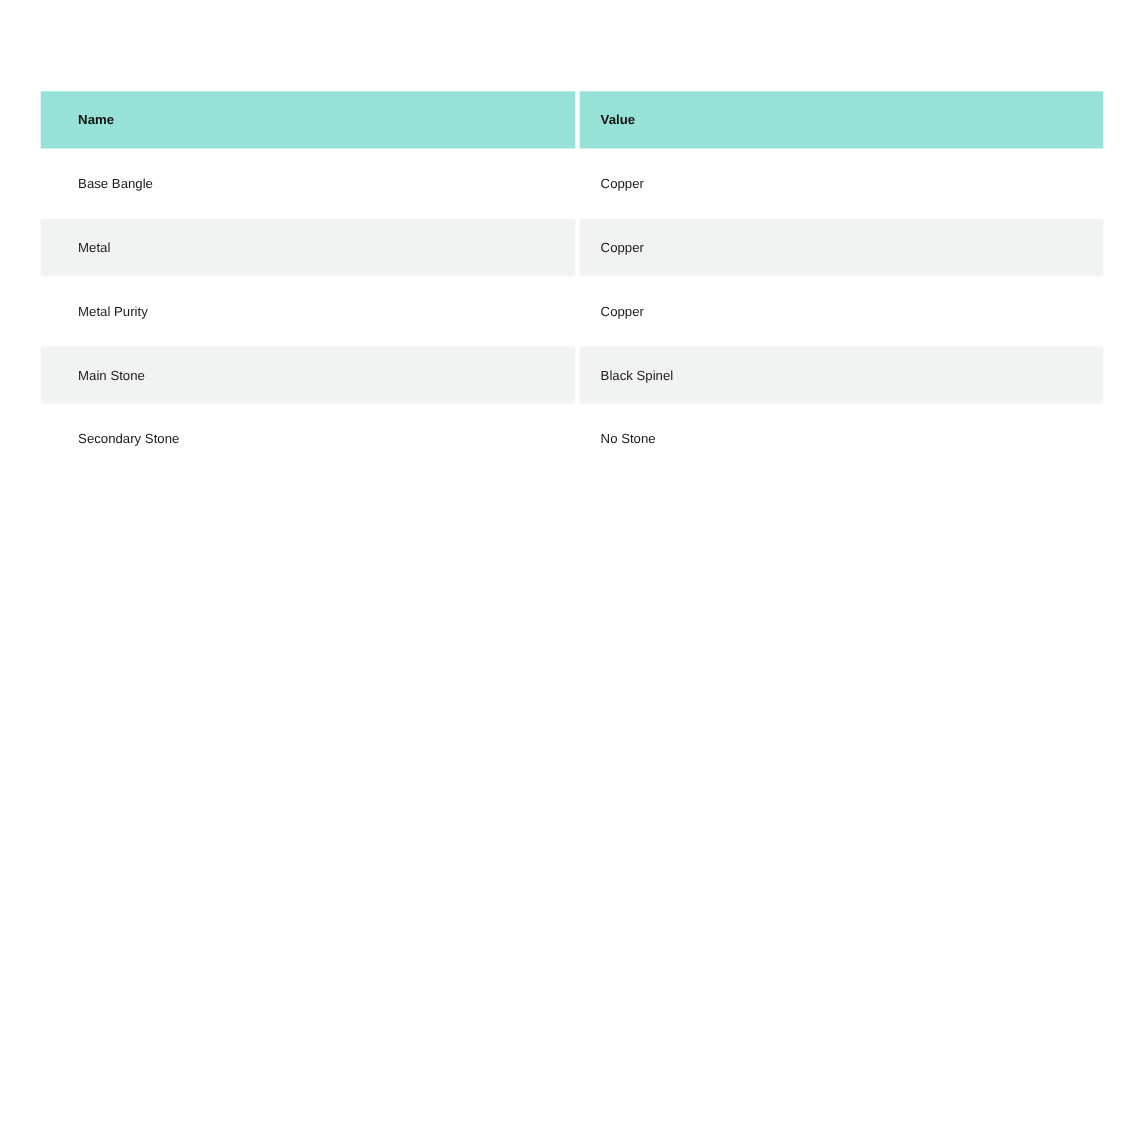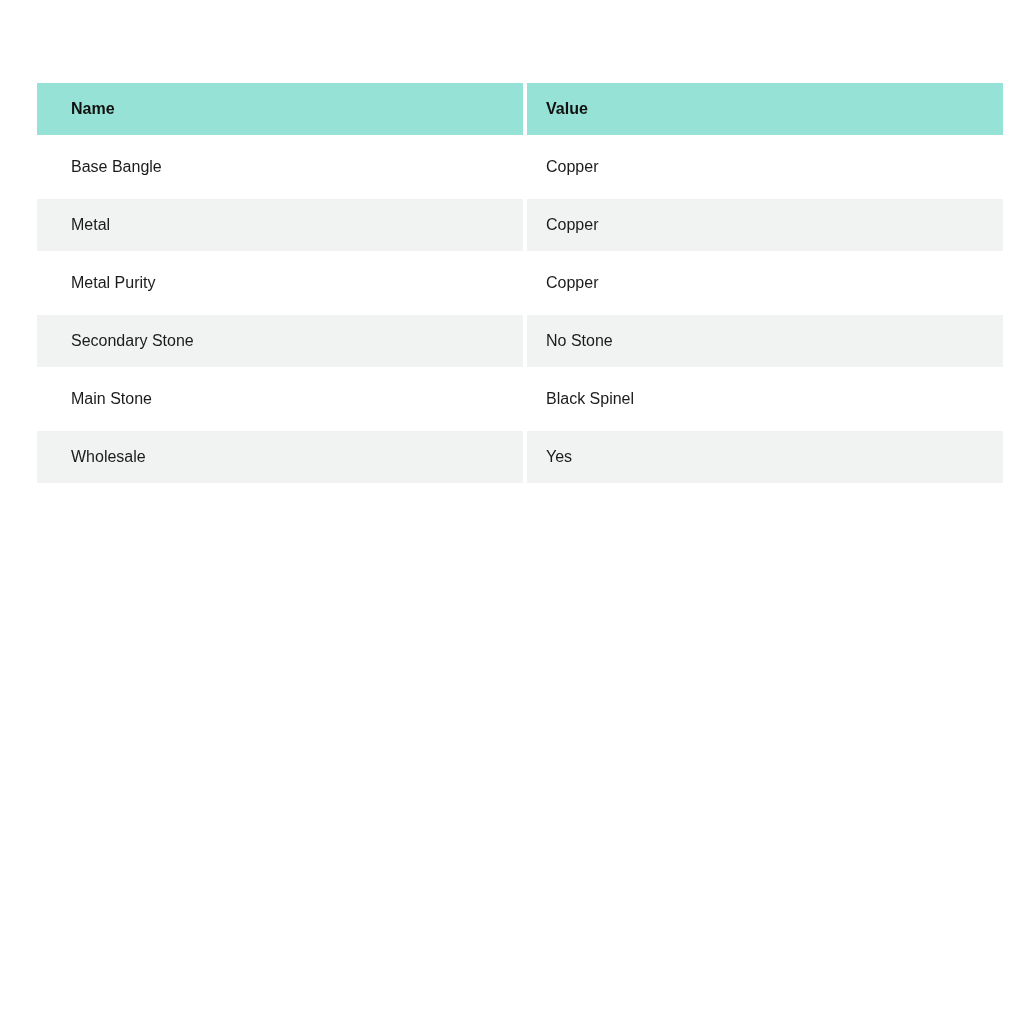--- a/index.html
+++ b/index.html
@@ -22,21 +22,21 @@
     width: 974px;
     border-collapse: separate;
     border-spacing: 4px 6px;
     table-layout: fixed;
   }
   table.spec-table th,
   table.spec-table td {
     height: 52px;
     padding: 0;
     vertical-align: middle;
-    font-size: 16px;
+    font-size: 12px;
     line-height: 52px;
     text-align: left;
     white-space: nowrap;
     overflow: hidden;
   }
   table.spec-table col.col-name  { width: 486px; }
   table.spec-table col.col-value { width: 476px; }
   table.spec-table th {
     background: var(--header-bg, #96e2d6);
     font-weight: 600;
@@ -68,25 +68,21 @@
       </tr>
       <tr>
         <td class="cell-name">Metal</td>
         <td class="cell-value">Copper</td>
       </tr>
       <tr>
         <td class="cell-name">Metal Purity</td>
         <td class="cell-value">Copper</td>
       </tr>
       <tr>
-        <td class="cell-name">Secondary Stone</td>
-        <td class="cell-value">No Stone</td>
-      </tr>
-      <tr>
         <td class="cell-name">Main Stone</td>
         <td class="cell-value">Black Spinel</td>
       </tr>
       <tr>
-        <td class="cell-name">Wholesale</td>
-        <td class="cell-value">Yes</td>
+        <td class="cell-name">Secondary Stone</td>
+        <td class="cell-value">No Stone</td>
       </tr>
     </tbody>
 </table>
 
 </body></html>

